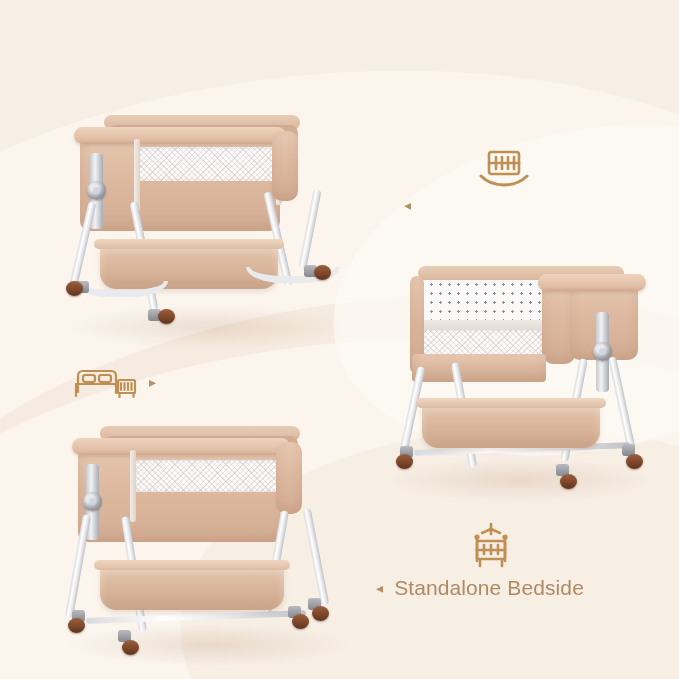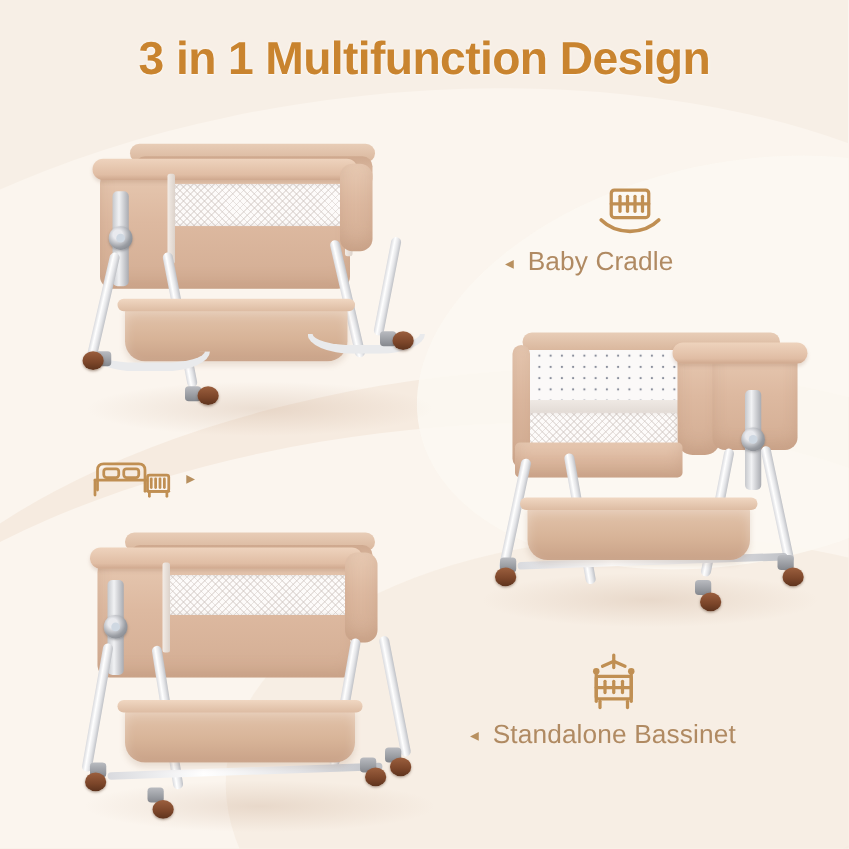--- a/index.html
+++ b/index.html
@@ -217,21 +217,20 @@
 <div id="page">
 
   <div class="bg-layer">
     <div class="band band-a"></div>
     <div class="band band-b"></div>
     <div class="band band-c"></div>
     <div class="band band-d"></div>
     <div class="band band-e"></div>
   </div>
 
-  <div class="title">3 in 1 Multifunction Design</div>
 
   <div class="product" style="left:58px; top:105px; width:300px; height:250px;">
     <div class="bass">
       <div class="shadow-ground" style="left:10px; top:200px; width:280px; height:44px;"></div>
 
       <div class="rail-far" style="left:46px;  top:10px;  width:196px;"></div>
       <div class="inner-shadow" style="left:50px; top:20px; width:190px; height:26px;"></div>
       <div class="basket" style="left:22px;  top:28px;  width:200px; height:98px;"></div>
       <div class="rail-top" style="left:16px;  top:22px;  width:212px;"></div>
       <div class="mesh" style="left:80px;  top:42px;  width:142px; height:34px;"></div>
@@ -269,21 +268,20 @@
         <line x1="19" y1="11" x2="19" y2="23"></line>
         <line x1="25" y1="11" x2="25" y2="23"></line>
         <line x1="31" y1="11" x2="31" y2="23"></line>
         <line x1="37" y1="11" x2="37" y2="23"></line>
         <line x1="12" y1="17" x2="42" y2="17"></line>
         <path d="M4 30 C16 42 38 42 50 30" stroke-width="3"></path>
       </svg>
     </div>
     <div class="label-row">
       <span class="arrow">◂</span>
-      <span class="label-text">Baby Cradle</span>
     </div>
   </div>
 
   <div class="product" style="left:374px; top:258px; width:292px; height:250px;">
     <div class="bass">
       <div class="shadow-ground" style="left:10px; top:200px; width:272px; height:44px;"></div>
 
       <div class="rail-far" style="left:44px; top:8px; width:206px;"></div>
 
       <div class="mattress-dot" style="left:44px; top:22px; width:132px; height:46px;"></div>
@@ -393,17 +391,17 @@
         <line x1="20" y1="25" x2="20" y2="34"></line>
         <line x1="27" y1="25" x2="27" y2="34"></line>
         <line x1="34" y1="25" x2="34" y2="34"></line>
         <line x1="13" y1="30" x2="41" y2="30"></line>
         <line x1="16" y1="41" x2="16" y2="46"></line>
         <line x1="38" y1="41" x2="38" y2="46"></line>
       </svg>
     </div>
     <div class="label-row">
       <span class="arrow">◂</span>
-      <span class="label-text">Standalone Bassinet</span>
+      <span class="label-text">Standalone Bedside</span>
     </div>
   </div>
 
 </div>
 
 </body></html>

